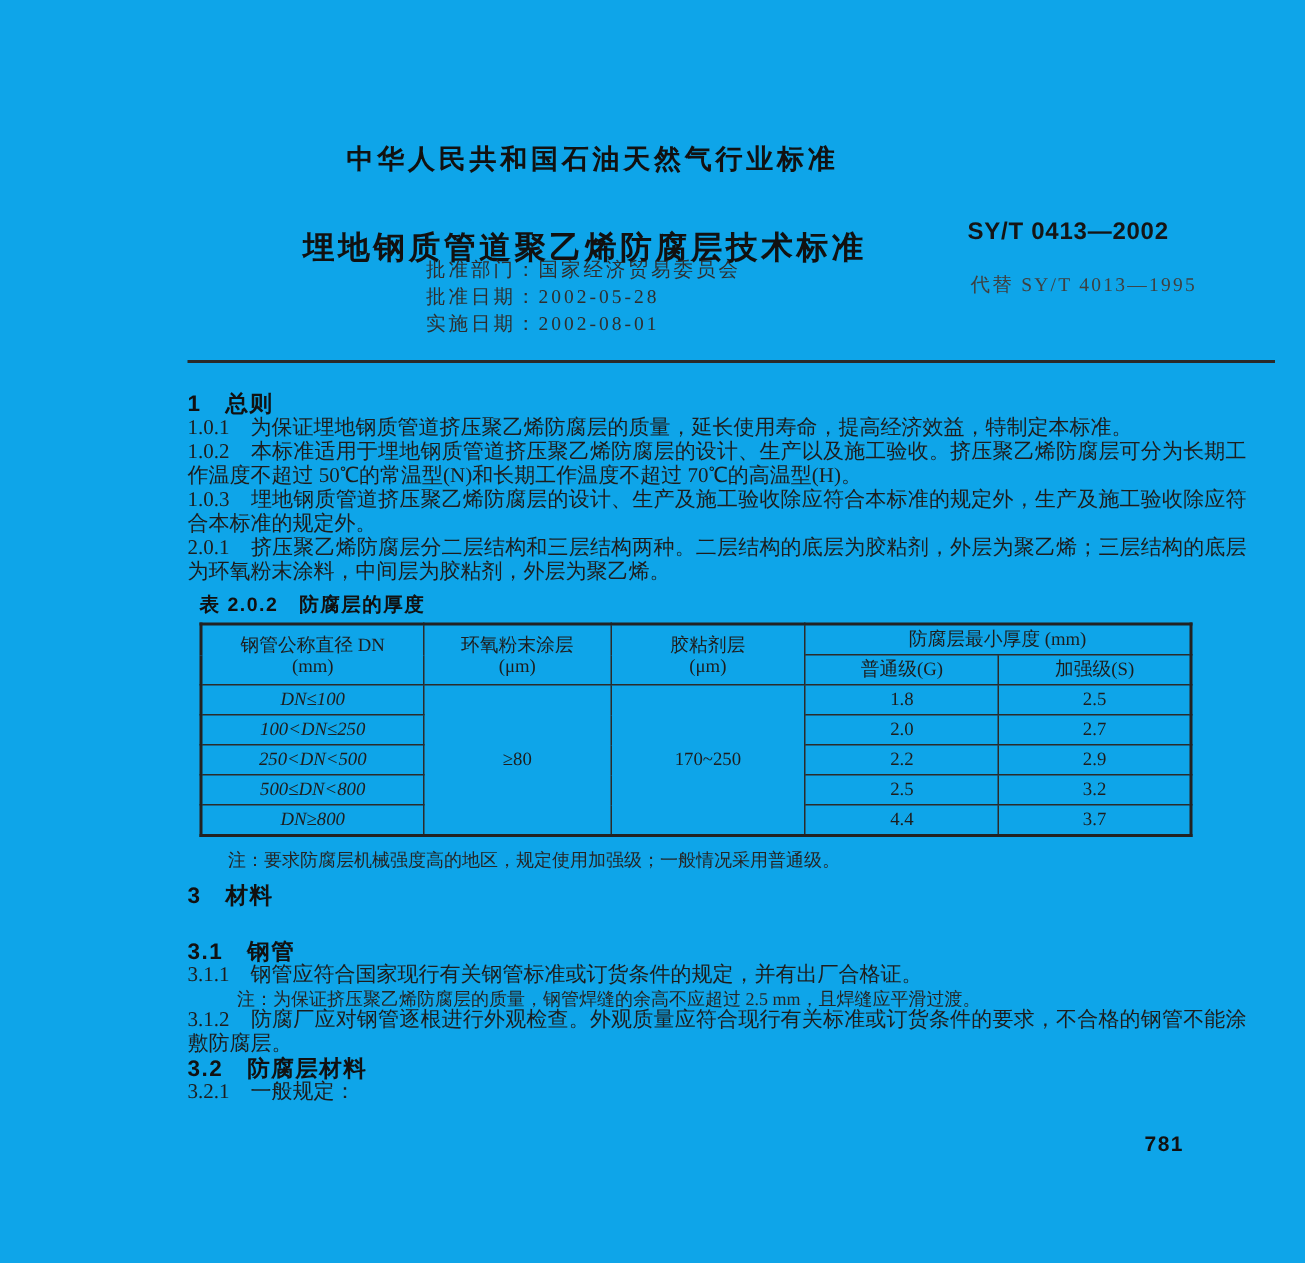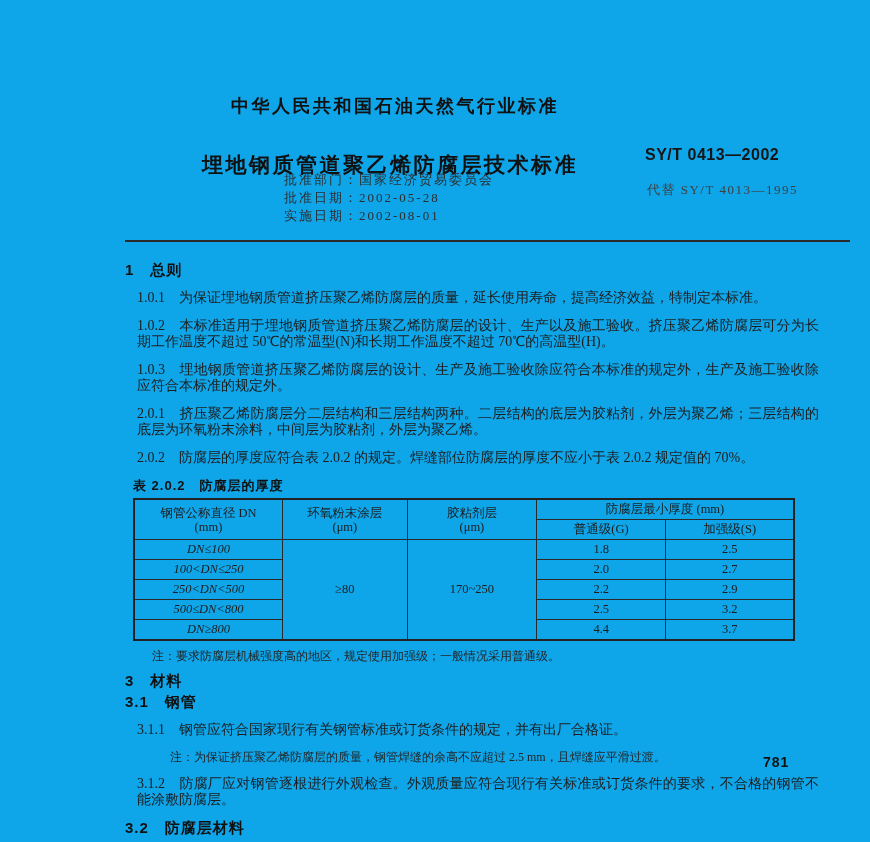--- a/index.html
+++ b/index.html
@@ -53,25 +53,25 @@
     font-size:14px;line-height:16px;
     text-align:justify;
     color:#1d1d1d;
   }
   .sec-h{
     font-family:"Liberation Sans", sans-serif;
     font-weight:bold;font-size:15px;line-height:16px;
     letter-spacing:1px;color:#111;
     text-align:left;
   }
-  .content p{margin:12px;}
+  .content p{margin:0;}
   .m-top8{margin-top:8px;}  .m-top12{margin-top:12px;}
   .m-top4{margin-top:4px;}  .m-top2{margin-top:2px;}
   .m-top10{margin-top:10px;}
-  .m-top7{margin-top:5px;}  .m-top1{margin-top:1px;}
+  .m-top7{margin-top:21px;}  .m-top1{margin-top:1px;}
   .m-top0{margin-top:0;}
   
   .table-caption{
     margin:5px 0 4px 8px;width:662px;
     text-align:left;
     font-family:"Liberation Sans", sans-serif;
     font-weight:bold;font-size:13px;letter-spacing:1px;
     color:#111;
   }
   table.thk{
@@ -126,21 +126,20 @@
   <div class="header-divider"></div>
 
   <div class="content">
 
     <div class="sec-h m-top8">1　总则</div>
     <p class="m-top12">1.0.1　为保证埋地钢质管道挤压聚乙烯防腐层的质量，延长使用寿命，提高经济效益，特制定本标准。</p>
     <p class="m-top4">1.0.2　本标准适用于埋地钢质管道挤压聚乙烯防腐层的设计、生产以及施工验收。挤压聚乙烯防腐层可分为长期工作温度不超过 50℃的常温型(N)和长期工作温度不超过 70℃的高温型(H)。</p>
     <p class="m-top0">1.0.3　埋地钢质管道挤压聚乙烯防腐层的设计、生产及施工验收除应符合本标准的规定外，生产及施工验收除应符合本标准的规定外。</p>
 
     <p class="m-top10">2.0.1　挤压聚乙烯防腐层分二层结构和三层结构两种。二层结构的底层为胶粘剂，外层为聚乙烯；三层结构的底层为环氧粉末涂料，中间层为胶粘剂，外层为聚乙烯。</p>
-    <p class="m-top0">2.0.2　防腐层的厚度应符合表 2.0.2 的规定。焊缝部位防腐层的厚度不应小于表 2.0.2 规定值的 70%。</p>
 
     <div class="table-caption">表 2.0.2　防腐层的厚度</div>
 
     <table class="thk">
       <colgroup>
         <col style="width:22.5%">
           <col style="width:18.9%">
           <col style="width:19.6%">
         <col style="width:19.6%">
           <col style="width:19.4%">

